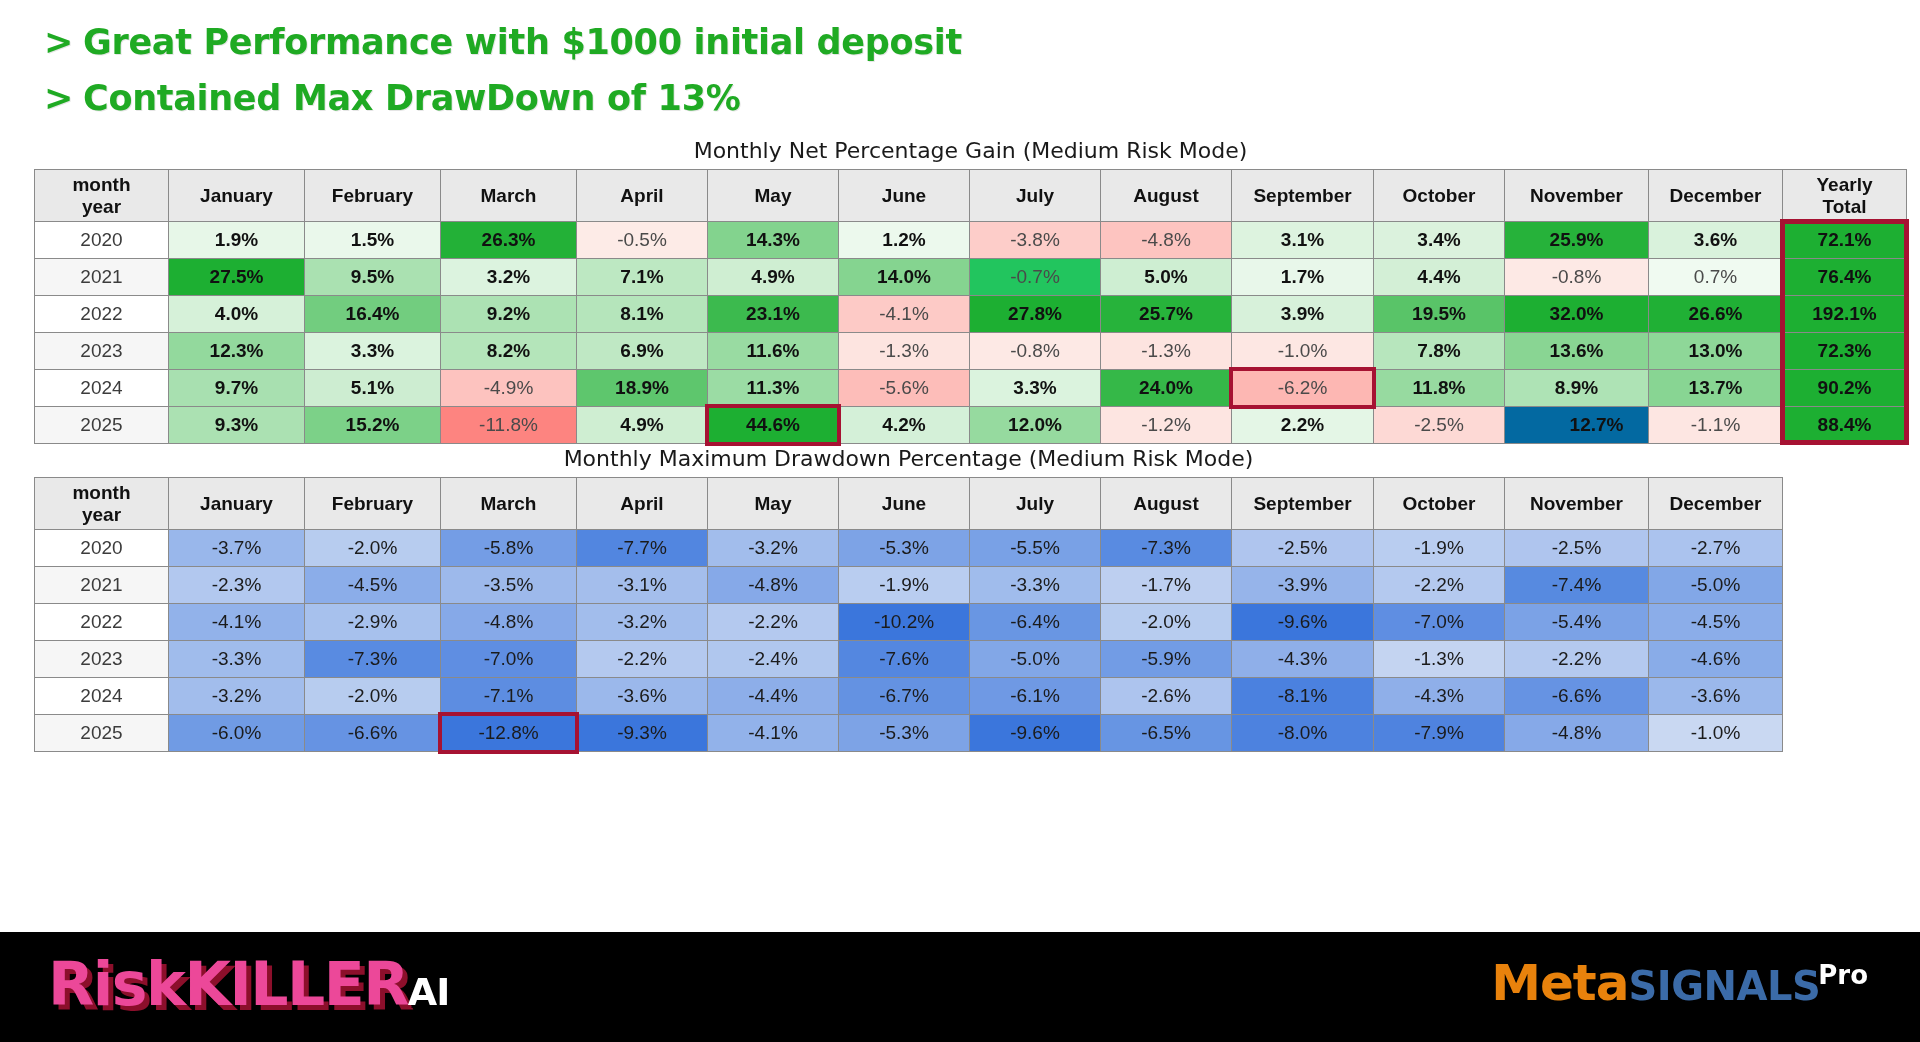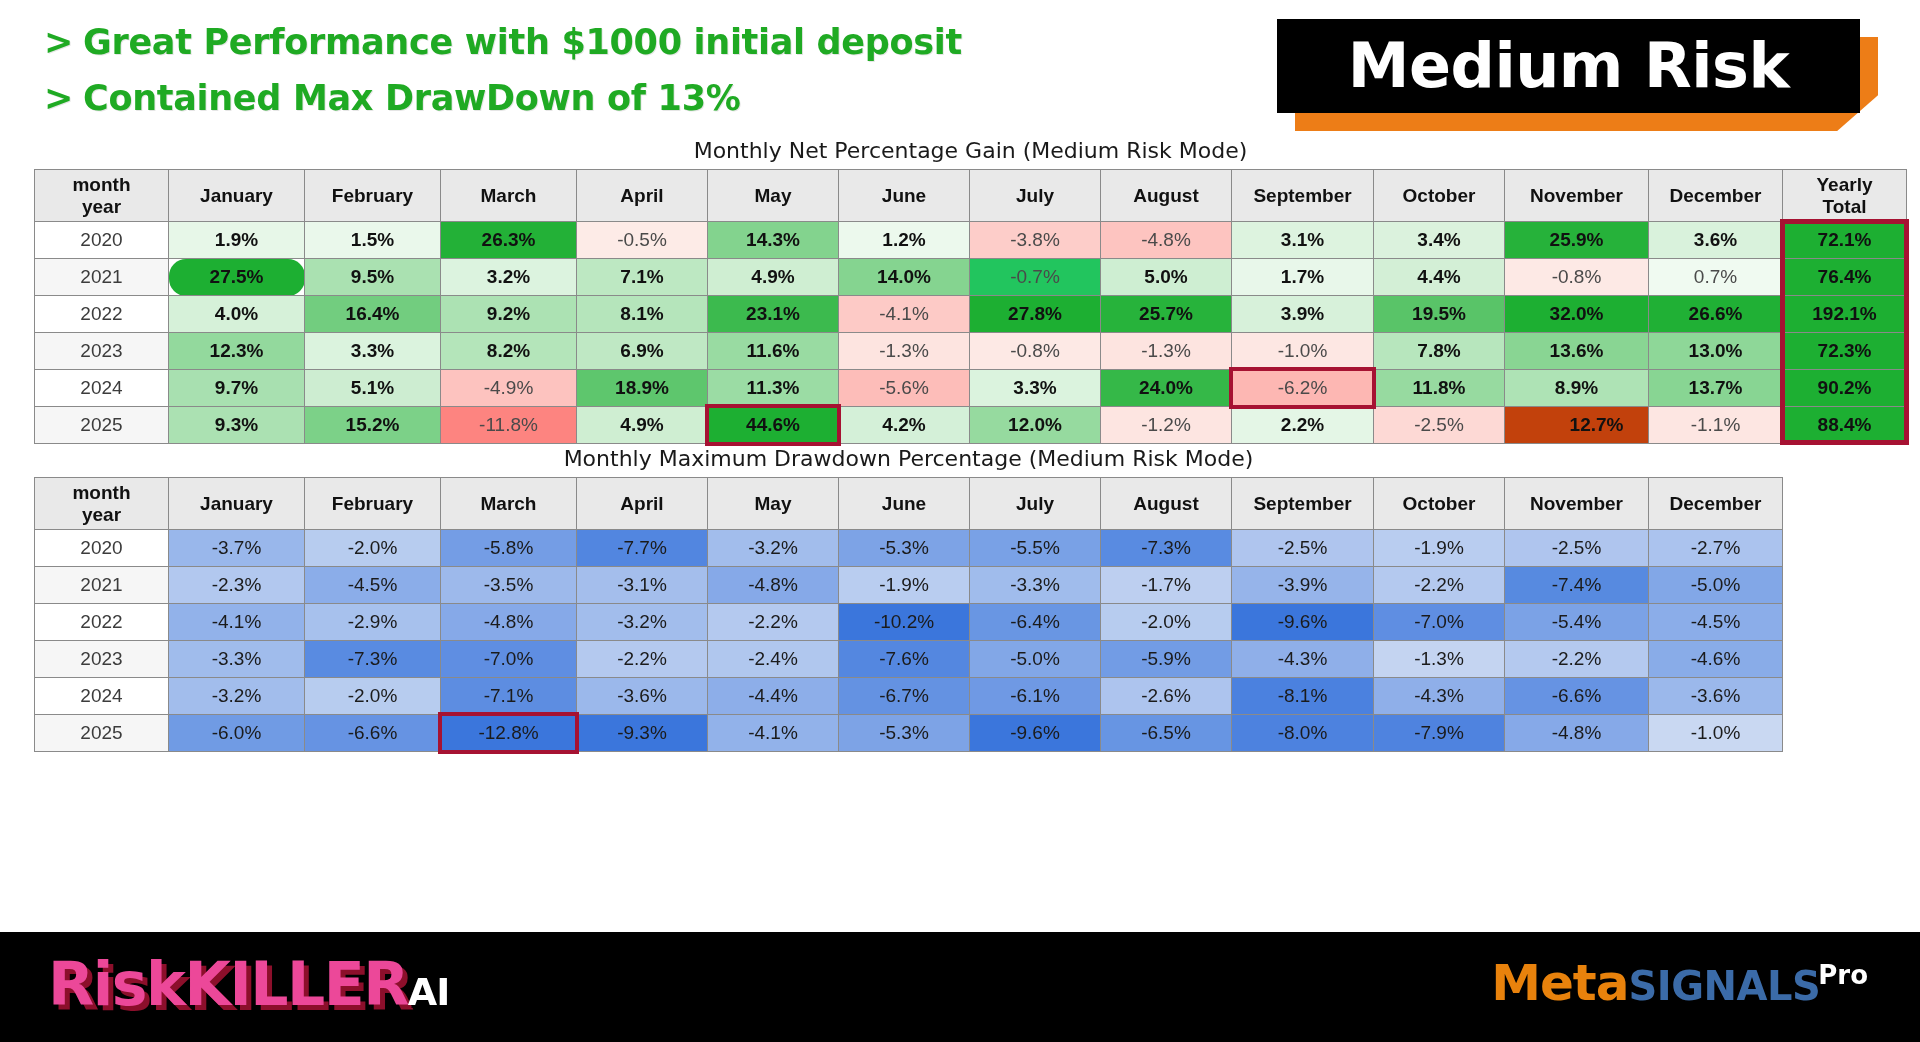--- a/index.html
+++ b/index.html
@@ -149,26 +149,20 @@
 
   <div class="bullets">
     <div class="bullet">
       <span class="caret">&gt;</span><span>Great Performance with $1000 initial deposit</span>
     </div>
     <div class="bullet">
       <span class="caret">&gt;</span><span>Contained Max DrawDown of 13%</span>
     </div>
   </div>
 
-  <div class="risk-badge-wrap">
-    <div class="risk-badge-shadow"></div>
-    <div class="risk-badge">
-      <span>Medium Risk</span>
-    </div>
-  </div>
 
   <div class="table-block" id="block-gain" style="left:34px; top:138px;">
     <div class="table-title" id="title-gain" style="width: 1873px;">Monthly Net Percentage Gain (Medium Risk Mode)</div>
     <table id="table-gain">
         <thead>
           <tr>
             <th style="width: 134px;">
               <div>month</div>
               <div>year</div>
             </th>
@@ -226,21 +220,21 @@
             <td class="neg" style="width: 131px; background: rgb(253, 205, 201);">-3.8%</td>
             <td class="neg" style="width: 131px; background: rgb(253, 196, 192);">-4.8%</td>
             <td class="pos-strong" style="width: 142px; background: rgb(221, 243, 223);">3.1%</td>
             <td class="pos-strong" style="width: 131px; background: rgb(219, 242, 221);">3.4%</td>
             <td class="pos-strong" style="width: 144px; background: rgb(38, 178, 58);">25.9%</td>
             <td class="pos-strong" style="width: 134px; background: rgb(217, 242, 220);">3.6%</td>
             <td class="pos-strong hl-col first" style="width: 124px; background: rgb(29, 175, 50); margin-top: 38px;">72.1%</td>
           </tr>
           <tr class="alt">
             <td class="yearcell" style="width: 134px;">2021</td>
-            <td class="pos-strong" style="width: 136px; background: rgb(29, 175, 50); border-radius: 17px;">27.5%</td>
+            <td class="pos-strong" style="width: 136px; background: rgb(29, 175, 50);">27.5%</td>
             <td class="pos-strong" style="width: 136px; background: rgb(170, 225, 177);">9.5%</td>
             <td class="pos-strong" style="width: 136px; background: rgb(220, 243, 223);">3.2%</td>
             <td class="pos-strong" style="width: 131px; background: rgb(189, 232, 194);">7.1%</td>
             <td class="pos-strong" style="width: 131px; background: rgb(207, 238, 210);">4.9%</td>
             <td class="pos-strong" style="width: 131px; background: rgb(133, 212, 144);">14.0%</td>
             <td class="neg" style="width: 131px; background: #22c55e;">-0.7%</td>
             <td class="pos-strong" style="width: 131px; background: rgb(206, 238, 210);">5.0%</td>
             <td class="pos-strong" style="width: 142px; background: rgb(232, 247, 234);">1.7%</td>
             <td class="pos-strong" style="width: 131px; background: rgb(211, 239, 214);">4.4%</td>
             <td class="neg" style="width: 144px; background: rgb(253, 233, 229);">-0.8%</td>
@@ -300,21 +294,21 @@
             <td class="pos-strong" style="width: 136px; background: rgb(171, 225, 178);">9.3%</td>
             <td class="pos-strong" style="width: 136px; background: rgb(124, 209, 136);">15.2%</td>
             <td class="neg" style="width: 136px; background: rgb(253, 132, 128);">-11.8%</td>
             <td class="pos-strong" style="width: 131px; background: rgb(207, 238, 210);">4.9%</td>
             <td class="pos-strong hl" style="width: 131px; background: rgb(29, 175, 50);">44.6%</td>
             <td class="pos-strong" style="width: 131px; background: rgb(212, 240, 216);">4.2%</td>
             <td class="pos-strong" style="width: 131px; background: rgb(150, 218, 159);">12.0%</td>
             <td class="neg" style="width: 131px; background: rgb(253, 229, 225);">-1.2%</td>
             <td class="pos-strong" style="width: 142px; background: rgb(228, 246, 230);">2.2%</td>
             <td class="neg" style="width: 131px; background: rgb(253, 217, 213);">-2.5%</td>
-            <td class="pos-strong" style="width: 144px; background: #c2410c; padding-left: 44px;">12.7%</td>
+            <td class="pos-strong" style="width: 144px; background: #0369a1; padding-left: 44px;">12.7%</td>
             <td class="neg" style="width: 134px; background: rgb(253, 230, 226);">-1.1%</td>
             <td class="pos-strong hl-col last" style="width: 124px; background: rgb(29, 175, 50);">88.4%</td>
           </tr>
         </tbody>
       </table>
   </div>
 
   <div class="table-block" id="block-dd" style="left:34px; top:446px;">
     <div class="table-title" id="title-dd" style="width: 1749px;">Monthly Maximum Drawdown Percentage (Medium Risk Mode)</div>
     <table id="table-dd">

